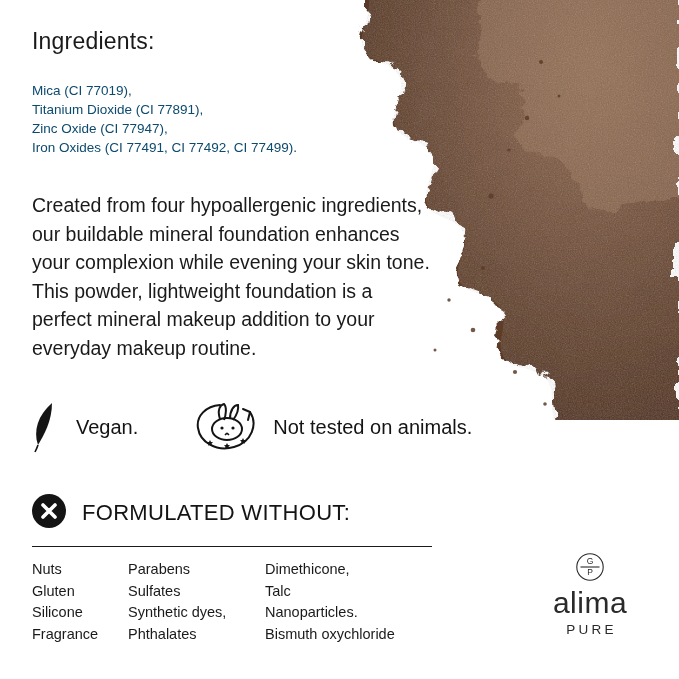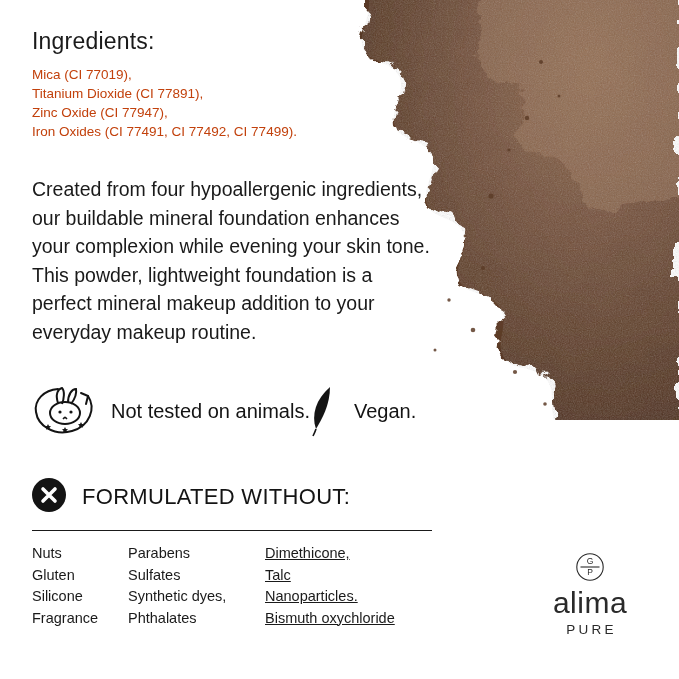--- a/index.html
+++ b/index.html
@@ -38,24 +38,24 @@
   .ingredients-heading {
     font-size: 23px;
     font-weight: 400;
     letter-spacing: 0.2px;
     color: #1a1a1a;
     margin: 0;
     padding-top: 28px;
   }
 
   .ingredients-list {
-    margin: 10px 0 0 0;
+    margin: 26px 0 0 0;
     font-size: 13.5px;
     line-height: 19px;
-    color: #c2410c;
+    color: #0c4a6e;
   }
   .ingredients-list div {
     white-space: nowrap;
   }
 
   .description {
     margin-top: 34px;
     font-size: 19.5px;
     line-height: 28.5px;
     color: #1a1a1a;
@@ -116,21 +116,21 @@
     display: flex;
   }
   .without-col {
     font-size: 14.5px;
     line-height: 21.5px;
     color: #1a1a1a;
   }
   .without-col div { white-space: nowrap; }
   .col-1 { width: 96px; }
   .col-2 { width: 137px; }
-  .col-3 { width: 200px; text-decoration: underline; }
+  .col-3 { width: 200px; }
 
   
   .brand {
     position: absolute;
     right: 24px;
     bottom: 42px;
     width: 130px;
     text-align: center;
   }
   .brand-mark {
@@ -240,50 +240,50 @@
     <div>Mica (CI 77019),</div>
     <div>Titanium Dioxide (CI 77891),</div>
     <div>Zinc Oxide (CI 77947),</div>
     <div>Iron Oxides (CI 77491, CI 77492, CI 77499).</div>
   </div>
 
   <p class="description">Created from four hypoallergenic ingredients, our buildable mineral foundation enhances your complexion while evening your skin tone. This powder, lightweight foundation is a perfect mineral makeup addition to your everyday makeup routine.</p>
 
   <div class="claims">
 
-    <div class="claim claim-cruelty-free">
-      <span class="claim-icon">
-        <svg width="66" height="50" viewBox="0 0 66 50" aria-hidden="true">
-
-          <path d="M56 10 C 64 22, 58 40, 40 45 C 22 50, 6 40, 4 26 C 2 14, 12 4, 26 3" stroke="#141414" stroke-width="2" fill="none" stroke-linecap="round"></path>
-          <path d="M56 10 L 49 7 M56 10 L 54 18" stroke="#141414" stroke-width="2" fill="none" stroke-linecap="round"></path>
-
-          <ellipse cx="33" cy="27" rx="15" ry="11" fill="none" stroke="#141414" stroke-width="2"></ellipse>
-          <path d="M26 17 C 23 8, 26 3, 30 2 C 33 5, 32 13, 30 18" fill="none" stroke="#141414" stroke-width="2"></path>
-          <path d="M36 17 C 36 8, 40 3, 44 3 C 45 8, 42 14, 39 18" fill="none" stroke="#141414" stroke-width="2"></path>
-          <circle cx="28" cy="26" r="1.6" fill="#141414"></circle>
-          <circle cx="39" cy="26" r="1.6" fill="#141414"></circle>
-          <path d="M33 31 L 31 33 M33 31 L 35 33" stroke="#141414" stroke-width="1.6" fill="none"></path>
-
-          <path d="M16 38 l1 2 2 .3 -1.5 1.5 .4 2 -1.9-1 -1.9 1 .4-2 -1.5-1.5 2-.3z" fill="#141414"></path>
-          <path d="M33 41 l1 2 2 .3 -1.5 1.5 .4 2 -1.9-1 -1.9 1 .4-2 -1.5-1.5 2-.3z" fill="#141414"></path>
-          <path d="M49 36 l1 2 2 .3 -1.5 1.5 .4 2 -1.9-1 -1.9 1 .4-2 -1.5-1.5 2-.3z" fill="#141414"></path>
-        </svg>
-      </span>
-      <span class="claim-label">Not tested on animals.</span>
-    </div>
-
     <div class="claim claim-vegan">
       <span class="claim-icon">
         <svg width="28" height="52" viewBox="0 0 28 52" aria-hidden="true">
           <path d="M20 2 C 6 14, 1 30, 6 44 C 12 34, 20 20, 20 2 Z" fill="#141414"></path>
           <path d="M6 44 C 5 47, 4 49, 3 51" stroke="#141414" stroke-width="1.6" fill="none"></path>
         </svg>
       </span>
       <span class="claim-label">Vegan.</span>
+    </div>
+
+    <div class="claim claim-cruelty-free">
+      <span class="claim-icon">
+        <svg width="66" height="50" viewBox="0 0 66 50" aria-hidden="true">
+
+          <path d="M56 10 C 64 22, 58 40, 40 45 C 22 50, 6 40, 4 26 C 2 14, 12 4, 26 3" stroke="#141414" stroke-width="2" fill="none" stroke-linecap="round"></path>
+          <path d="M56 10 L 49 7 M56 10 L 54 18" stroke="#141414" stroke-width="2" fill="none" stroke-linecap="round"></path>
+
+          <ellipse cx="33" cy="27" rx="15" ry="11" fill="none" stroke="#141414" stroke-width="2"></ellipse>
+          <path d="M26 17 C 23 8, 26 3, 30 2 C 33 5, 32 13, 30 18" fill="none" stroke="#141414" stroke-width="2"></path>
+          <path d="M36 17 C 36 8, 40 3, 44 3 C 45 8, 42 14, 39 18" fill="none" stroke="#141414" stroke-width="2"></path>
+          <circle cx="28" cy="26" r="1.6" fill="#141414"></circle>
+          <circle cx="39" cy="26" r="1.6" fill="#141414"></circle>
+          <path d="M33 31 L 31 33 M33 31 L 35 33" stroke="#141414" stroke-width="1.6" fill="none"></path>
+
+          <path d="M16 38 l1 2 2 .3 -1.5 1.5 .4 2 -1.9-1 -1.9 1 .4-2 -1.5-1.5 2-.3z" fill="#141414"></path>
+          <path d="M33 41 l1 2 2 .3 -1.5 1.5 .4 2 -1.9-1 -1.9 1 .4-2 -1.5-1.5 2-.3z" fill="#141414"></path>
+          <path d="M49 36 l1 2 2 .3 -1.5 1.5 .4 2 -1.9-1 -1.9 1 .4-2 -1.5-1.5 2-.3z" fill="#141414"></path>
+        </svg>
+      </span>
+      <span class="claim-label">Not tested on animals.</span>
     </div>
 
   </div>
 
   <div class="without-block">
     <div class="without-header">
       <span>
         <svg width="34" height="34" viewBox="0 0 34 34" aria-hidden="true">
           <circle cx="17" cy="17" r="17" fill="#141414"></circle>
           <path d="M11 11 L23 23 M23 11 L11 23" stroke="#ffffff" stroke-width="3.6" stroke-linecap="round"></path>

